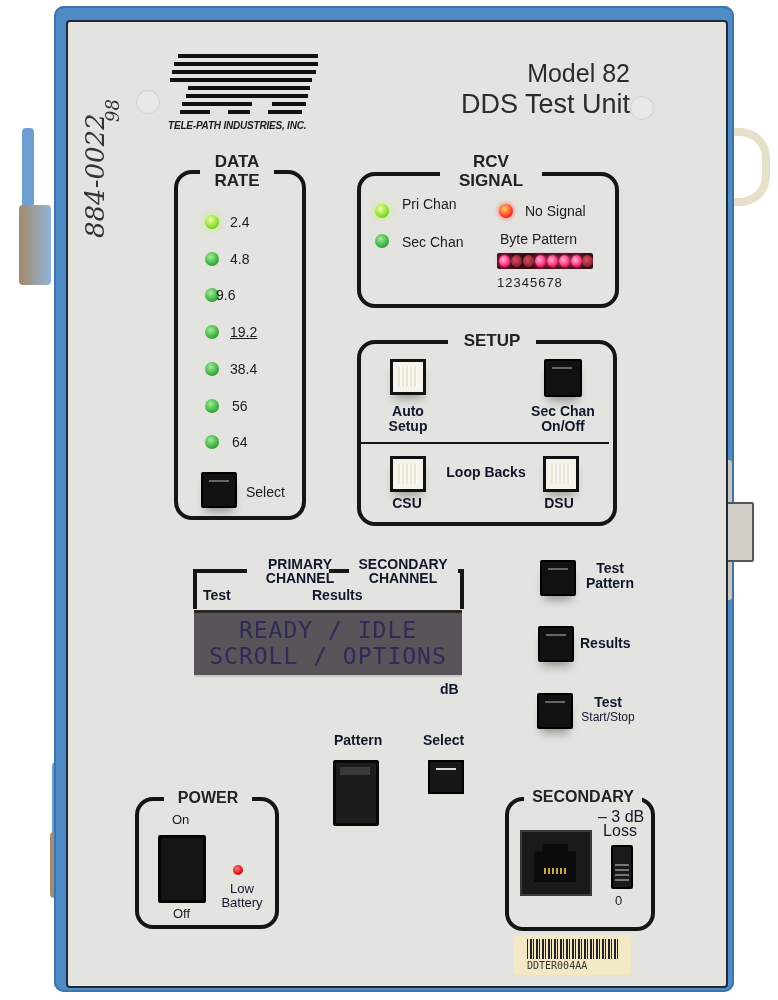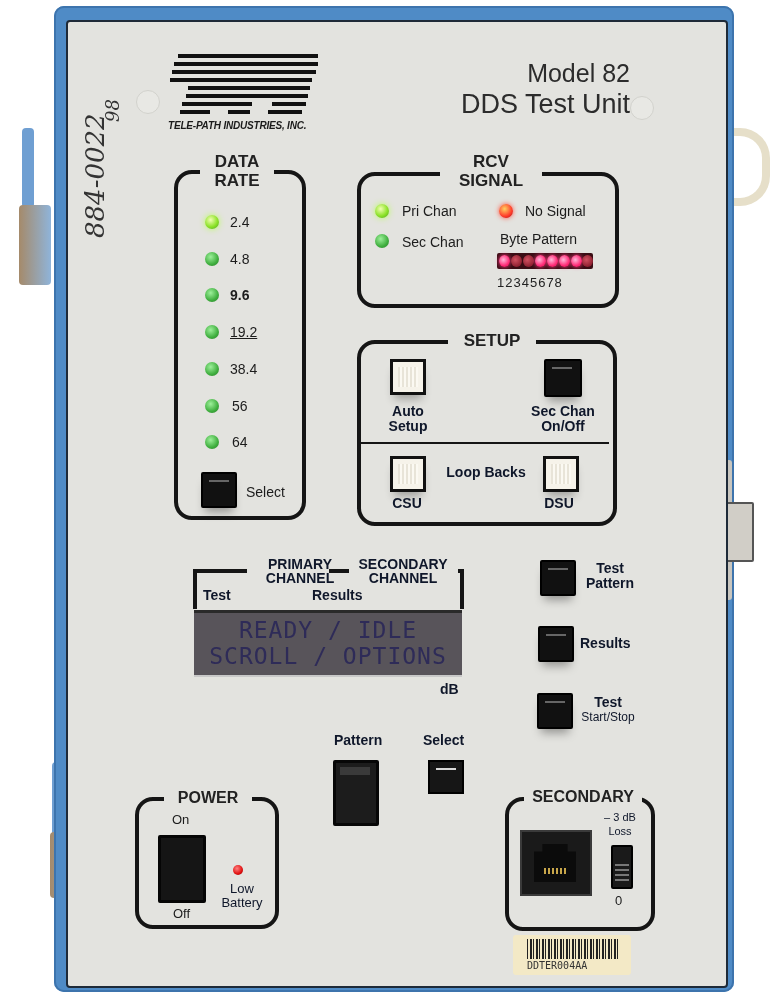--- a/index.html
+++ b/index.html
@@ -147,40 +147,40 @@
 <div class="bracket-label" style="left:200px;top:152px;width:62px;font-size:17px;">
   <div>DATA</div>
   <div>RATE</div>
 </div>
 
 <div class="led green-on" style="left:205px;top:215px;"></div>
 <div class="lbl" style="left:230px;top:214px;">2.4</div>
 <div class="led green" style="left:205px;top:252px;"></div>
 <div class="lbl" style="left:230px;top:251px;">4.8</div>
 <div class="led green" style="left:205px;top:288px;"></div>
-<div class="lbl" style="left:230px;top:287px;font-weight:bold;">9.6</div>
+<div class="lbl" style="left:216px;top:287px;">9.6</div>
 <div class="led green" style="left:205px;top:325px;"></div>
 <div class="lbl" style="left:230px;top:324px;text-decoration:underline;">19.2</div>
 <div class="led green" style="left:205px;top:362px;"></div>
 <div class="lbl" style="left:230px;top:361px;">38.4</div>
 <div class="led green" style="left:205px;top:399px;"></div>
 <div class="lbl" style="left:232px;top:398px;">56</div>
 <div class="led green" style="left:205px;top:435px;"></div>
 <div class="lbl" style="left:232px;top:434px;">64</div>
 
 <div class="btn-black" style="left:201px;top:472px;"></div>
 <div class="lbl" style="left:246px;top:484px;">Select</div>
 
 <div class="bracket" style="left:357px;top:172px;width:254px;height:128px;"></div>
 <div class="bracket-label" style="left:440px;top:152px;width:90px;font-size:17px;">
   <div>RCV</div>
   <div>SIGNAL</div>
 </div>
 <div class="led green-on" style="left:375px;top:204px;"></div>
-<div class="lbl" style="left:402px;top:203px;">Pri Chan</div>
+<div class="lbl" style="left:402px;top:196px;">Pri Chan</div>
 <div class="led green" style="left:375px;top:234px;"></div>
 <div class="lbl" style="left:402px;top:234px;">Sec Chan</div>
 <div class="led red" style="left:499px;top:204px;"></div>
 <div class="lbl" style="left:525px;top:203px;">No Signal</div>
 <div class="lbl" style="left:500px;top:231px;">Byte Pattern</div>
 <div class="byte-strip">
   <div class="byte-led on" style="left:2px;"></div>
   <div class="byte-led off" style="left:14px;"></div>
   <div class="byte-led off" style="left:26px;"></div>
   <div class="byte-led on" style="left:38px;"></div>
@@ -261,21 +261,21 @@
   <div>Low</div>
   <div>Battery</div>
 </div>
 
 <div class="bracket" style="left:505px;top:797px;width:142px;height:126px;"></div>
 <div class="bracket-label" style="left:524px;top:787px;width:106px;font-size:16px;">SECONDARY</div>
 <div class="rj45">
   <div class="rj45-hole"></div>
   <div class="rj45-pins"></div>
 </div>
-<div class="lblb" style="left:598px;top:810px;width:44px;font-weight:normal;font-size:11px;line-height:14px;">
+<div class="lblb" style="left:598px;top:810px;width:44px;font-weight:normal;font-size:16px;line-height:14px;">
   <div>– 3 dB</div>
   <div>Loss</div>
 </div>
 <div class="slide-sw"></div>
 <div class="lbl" style="left:615px;top:893px;font-size:13px;">0</div>
 
 <div class="barcode-label">
   <div class="barcode"></div>
   <div class="barcode-text">DDTER004AA</div>
 </div>

